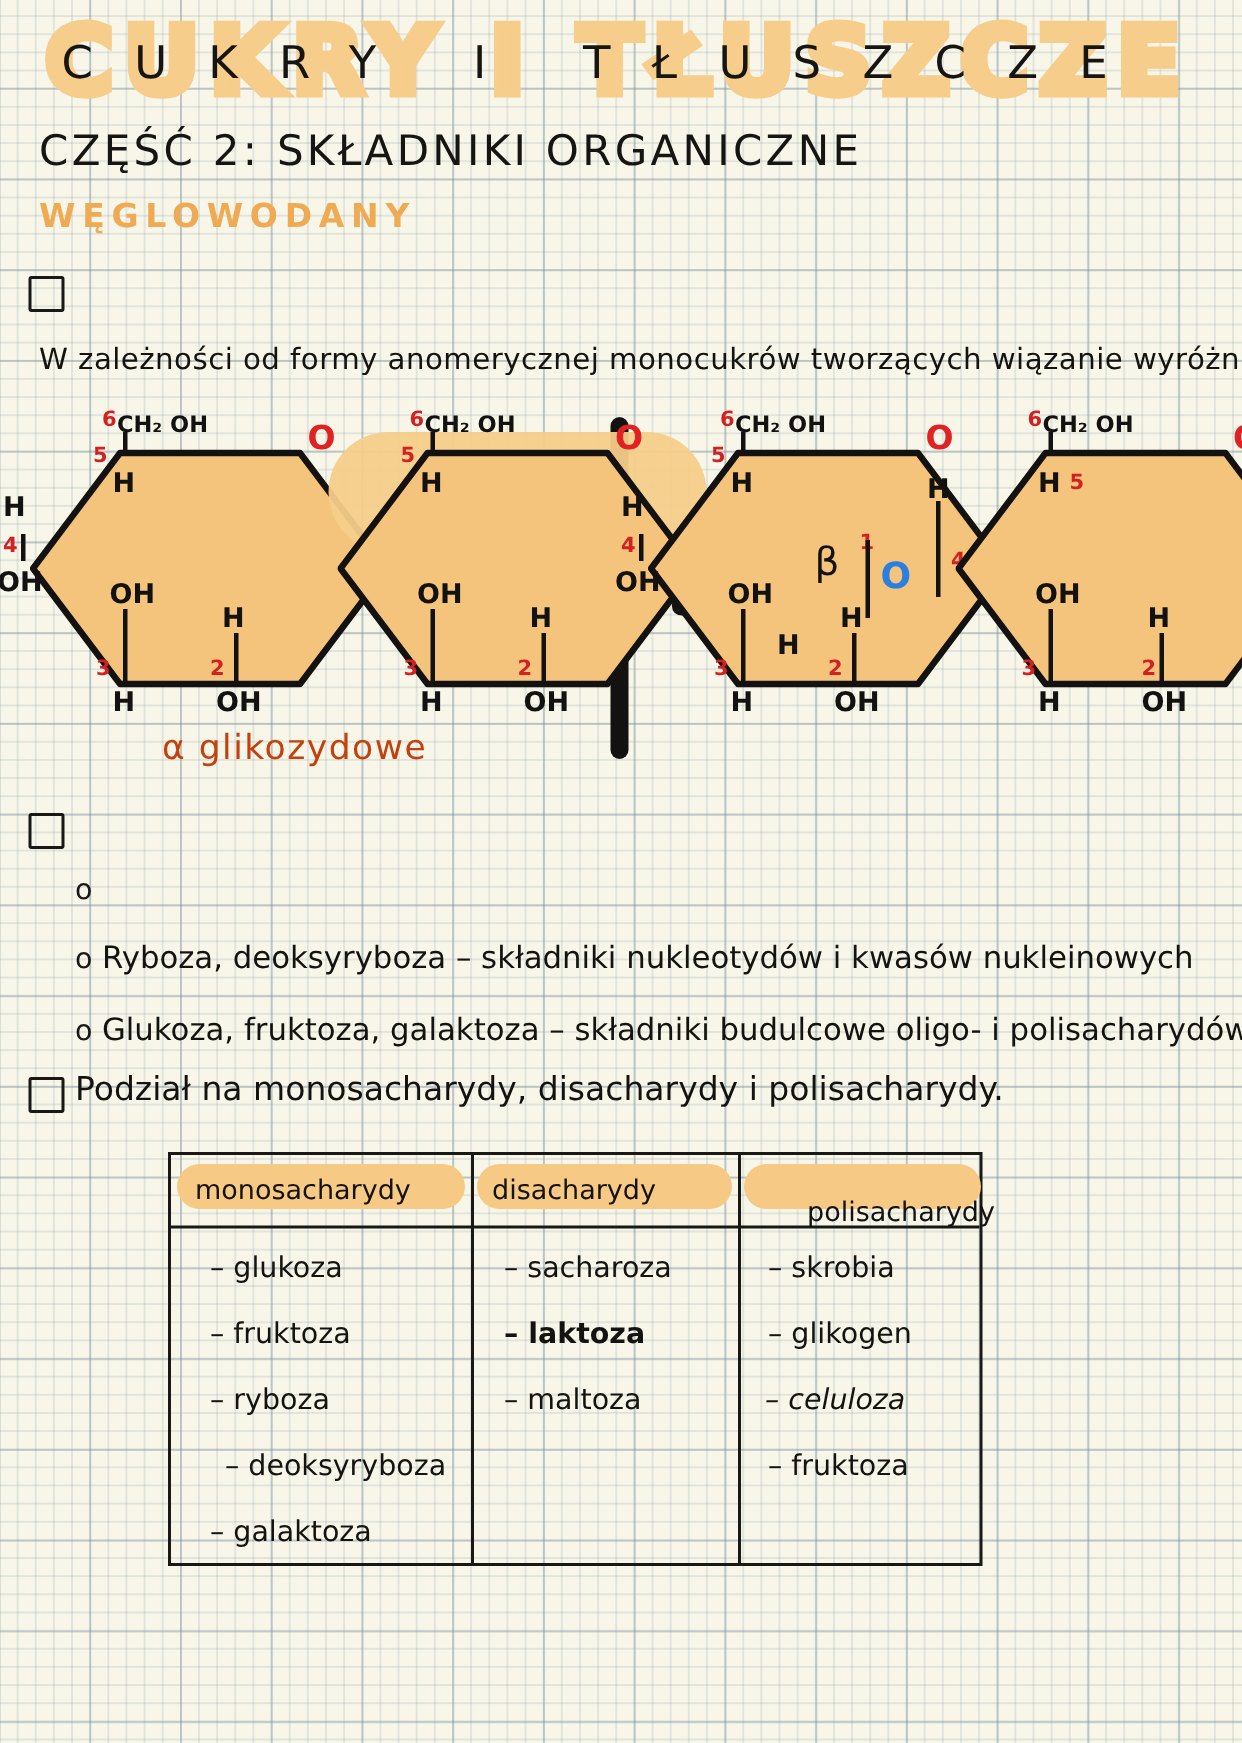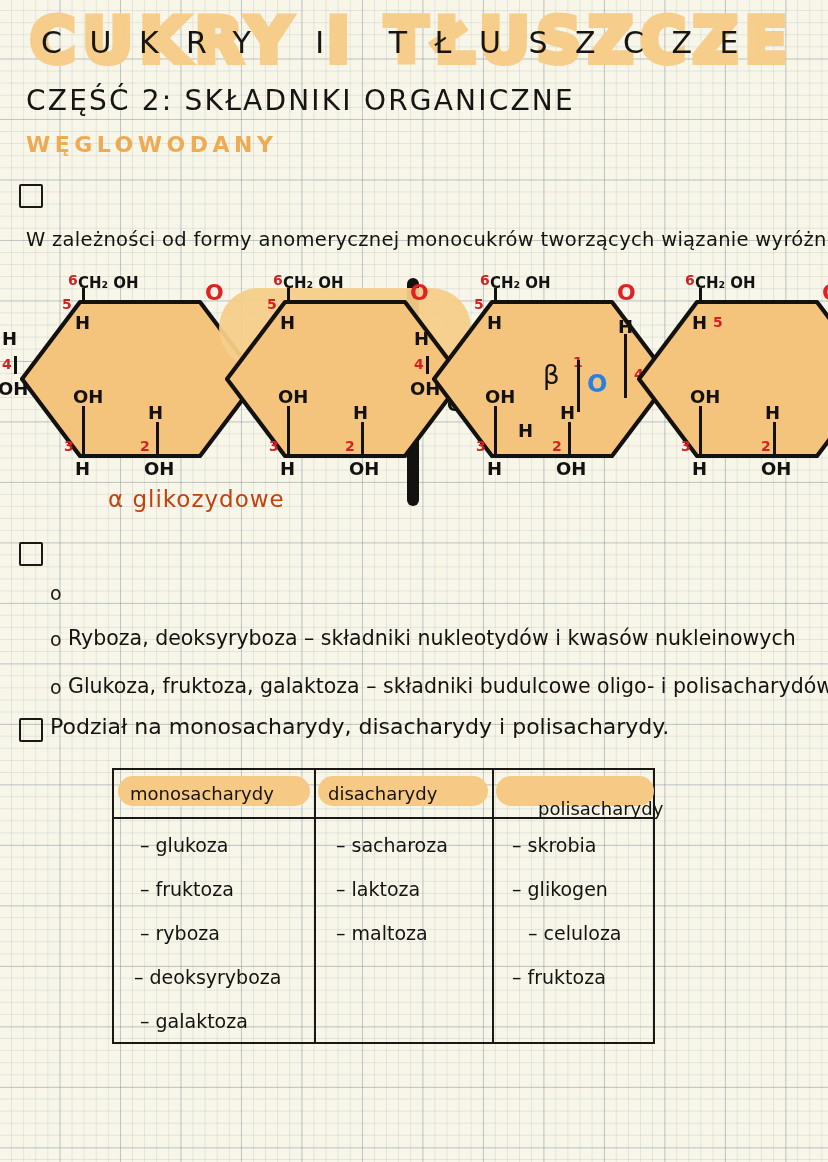--- a/index.html
+++ b/index.html
@@ -277,26 +277,26 @@
     <div class="thl" style="left:204px;top:6px;width:170px;"></div>
     <div class="thl" style="left:382px;top:6px;width:158px;"></div>
 
     <div class="th hw" style="left:16px;top:13px;text-align:center;">monosacharydy</div>
     <div class="th hw" style="left:214px;top:13px;">disacharydy</div>
     <div class="th hw" style="left:392px;top:28px;margin-left:32px;">polisacharydy</div>
 
     <div class="td hw" style="left:26px;top:64px;">– glukoza</div>
     <div class="td hw" style="left:26px;top:108px;">– fruktoza</div>
     <div class="td hw" style="left:26px;top:152px;">– ryboza</div>
-    <div class="td hw" style="left:20px;top:196px;">– deoksyryboza</div>
+    <div class="td hw" style="left:36px;top:196px;">– deoksyryboza</div>
     <div class="td hw" style="left:26px;top:240px;">– galaktoza</div>
 
     <div class="td hw" style="left:222px;top:64px;">– sacharoza</div>
-    <div class="td hw" style="left:222px;top:108px;">– laktoza</div>
+    <div class="td hw" style="left:222px;top:108px;font-weight:bold;">– laktoza</div>
     <div class="td hw" style="left:222px;top:152px;">– maltoza</div>
 
     <div class="td hw" style="left:398px;top:64px;">– skrobia</div>
     <div class="td hw" style="left:398px;top:108px;">– glikogen</div>
-    <div class="td hw" style="left:414px;top:152px;">– celuloza</div>
+    <div class="td hw" style="left:396px;top:152px;font-style:italic;">– celuloza</div>
     <div class="td hw" style="left:398px;top:196px;">– fruktoza</div>
   </div>
 
 </div>
 
 </body></html>

